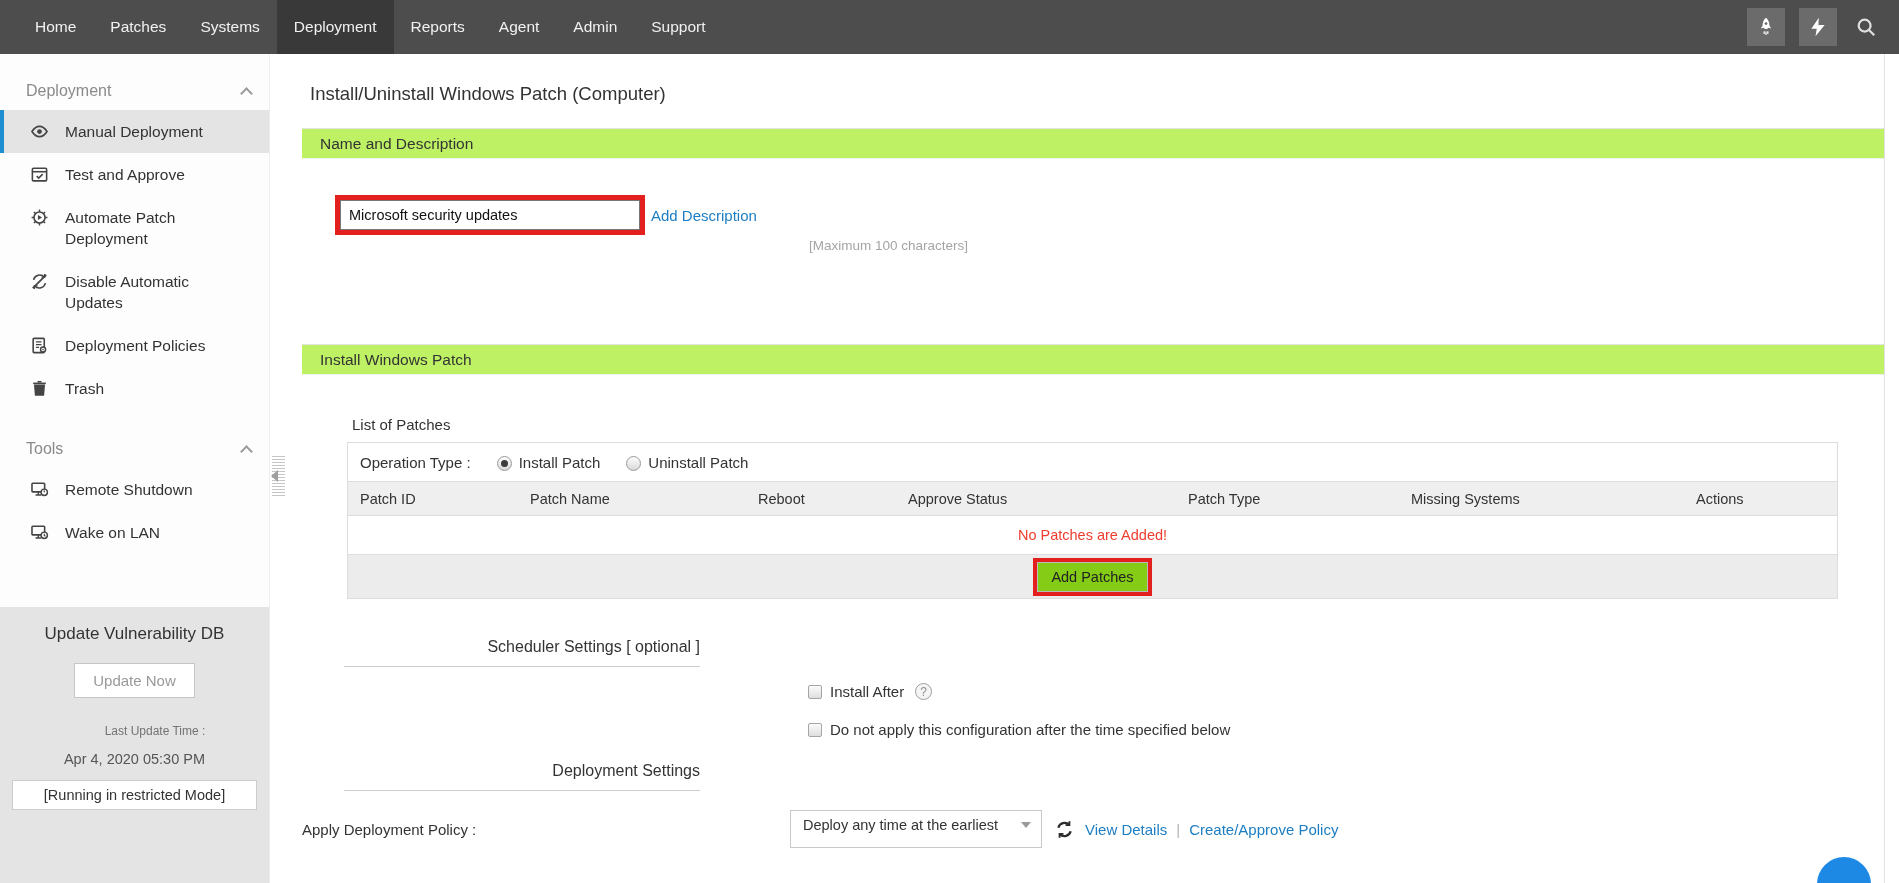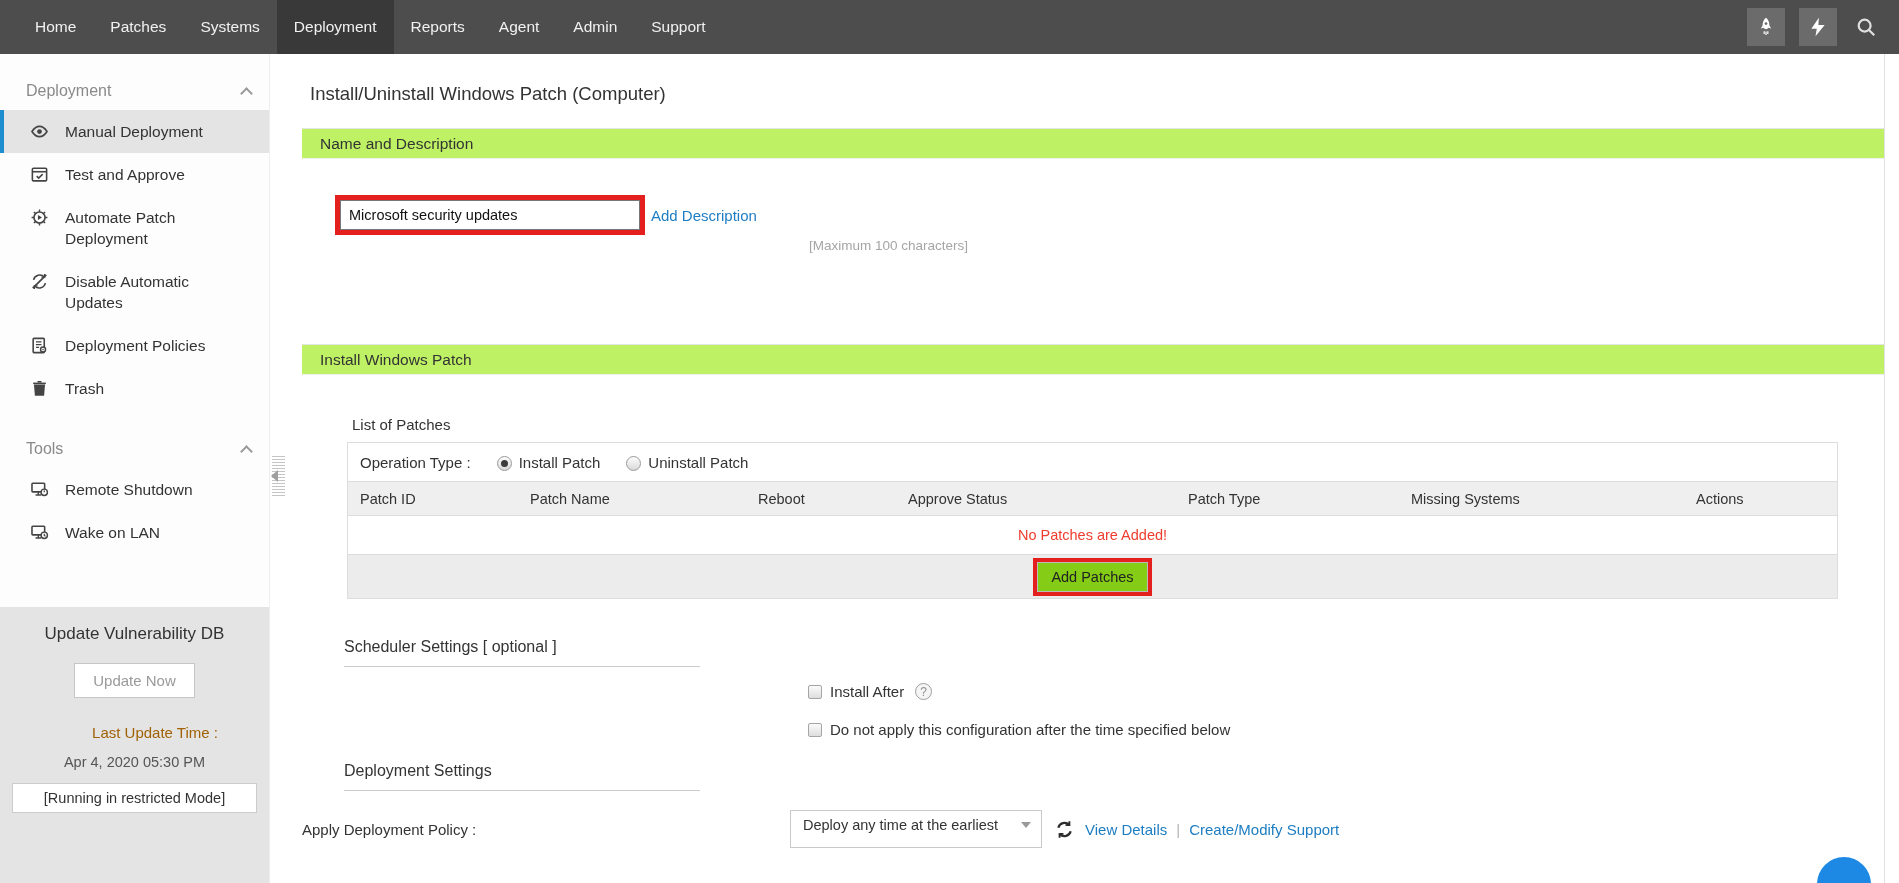--- a/index.html
+++ b/index.html
@@ -29,21 +29,21 @@
     transform:rotate(45deg); margin-top:4px; }
   .side-item { display:flex; align-items:flex-start; gap:16px; padding:11px 36px 11px 26px;
     font-size:15.5px; line-height:21px; cursor:pointer; border-left:4px solid transparent; }
   .side-item .sicon { flex-shrink:0; margin-top:1px; }
   .side-item.selected { background:#e4e4e4; border-left:4px solid #1d8fd1; }
 
   .update-panel { margin-top:auto; background:#e4e4e4; height:276px; text-align:center; }
   .up-title { padding-top:17px; font-size:17px; color:#333; }
   .up-btn { margin-top:19px; display:inline-block; background:#fff; border:1px solid #c6c6c6;
     color:#9a9a9a; font-size:15px; padding:8px 18px; cursor:pointer; }
-  .up-label { margin-top:26px; font-size:15px; color:#a16207;margin-left:41px; }
+  .up-label { margin-top:26px; font-size:12px; color:#737373;margin-left:41px; }
   .up-value { margin-top:13px; font-size:14.5px; color:#555; }
   .up-mode { margin:13px 12px 0 12px; background:#fff; border:1px solid #ccc;
     font-size:14.5px; color:#333; padding:6px 2px; }
 
   
   .divider { width:20px; position:relative; background:#fff; flex-shrink:0; }
   .grip { position:absolute; left:2px; top:400px; width:13px; height:44px;
     background:repeating-linear-gradient(#fff,#fff 2px,#bbb 2px,#bbb 3px); opacity:.85; }
   .grip:after { content:""; position:absolute; left:-1px; top:16px; border-top:6px solid transparent;
     border-bottom:6px solid transparent; border-right:7px solid #8f8f8f; }
@@ -82,21 +82,21 @@
   .th:nth-child(7){ flex:1; }
   .empty-row { height:38px; display:flex; align-items:center; justify-content:center;
     background:#fff; color:#ee3d2e; font-size:14.5px; }
   .add-row { height:45px; background:#ececec; border-top:1px solid #ddd; border-bottom:1px solid #ddd;
     display:flex; align-items:center; justify-content:center; }
   .redbox2 { border:4px solid #e3201d; background:#e3201d; display:inline-block; }
   .add-btn { display:block; background:#84cc16; border:1px solid #bbb; font-size:14.5px; color:#222;
     padding:6px 13px; cursor:pointer; font-family:"Liberation Sans",sans-serif; }
 
   .sub-header { margin:39px 0 0 42px; font-size:16px; font-weight:normal; color:#333;
-    width:356px; padding-bottom:10px; border-bottom:1px solid #ccc; }
+    width:356px; padding-bottom:10px; border-bottom:1px solid #ccc;text-align:right; }
   .sub-header.deploy { margin-top:24px; }
   .cb-row { display:flex; align-items:center; margin:16px 0 0 506px; font-size:15px; gap:8px; }
   .cb-row.second { margin-top:21px; }
   .checkbox { width:14px; height:14px; border:1px solid #a5a5a5; border-radius:2px;
     background:linear-gradient(#fbfbfb,#dedede); display:inline-block; flex-shrink:0;
     cursor:pointer; position:relative; }
   .help-circle { width:17px; height:17px; border:1px solid #9e9e9e; border-radius:50%;
     color:#8f8f8f; font-size:12px; display:flex; align-items:center; justify-content:center;
     margin-left:3px; cursor:pointer; background:#f5f5f5; }
 
@@ -347,20 +347,20 @@
         <span class="refresh">
           <svg width="21" height="21" viewBox="0 0 24 24" fill="none" stroke="#2d2d2d" stroke-width="2.6">
             <path d="M5 10a7.2 7.2 0 0 1 12.3-3.3"></path>
               <path d="M19 14a7.2 7.2 0 0 1-12.3 3.3"></path>
             <path d="M17.6 2.6v4.4h-4.4M6.4 21.4v-4.4h4.4" stroke-width="2.2"></path>
           </svg>
         </span>
         <span class="policy-links">
           <a class="link">View Details</a>
           <span class="pipe">|</span>
-          <a class="link">Create/Modify Support</a>
+          <a class="link">Create/Approve Policy</a>
         </span>
       </div>
 
       <div class="fab"></div>
     </main>
   </div>
 </div>
 
 </body></html>

